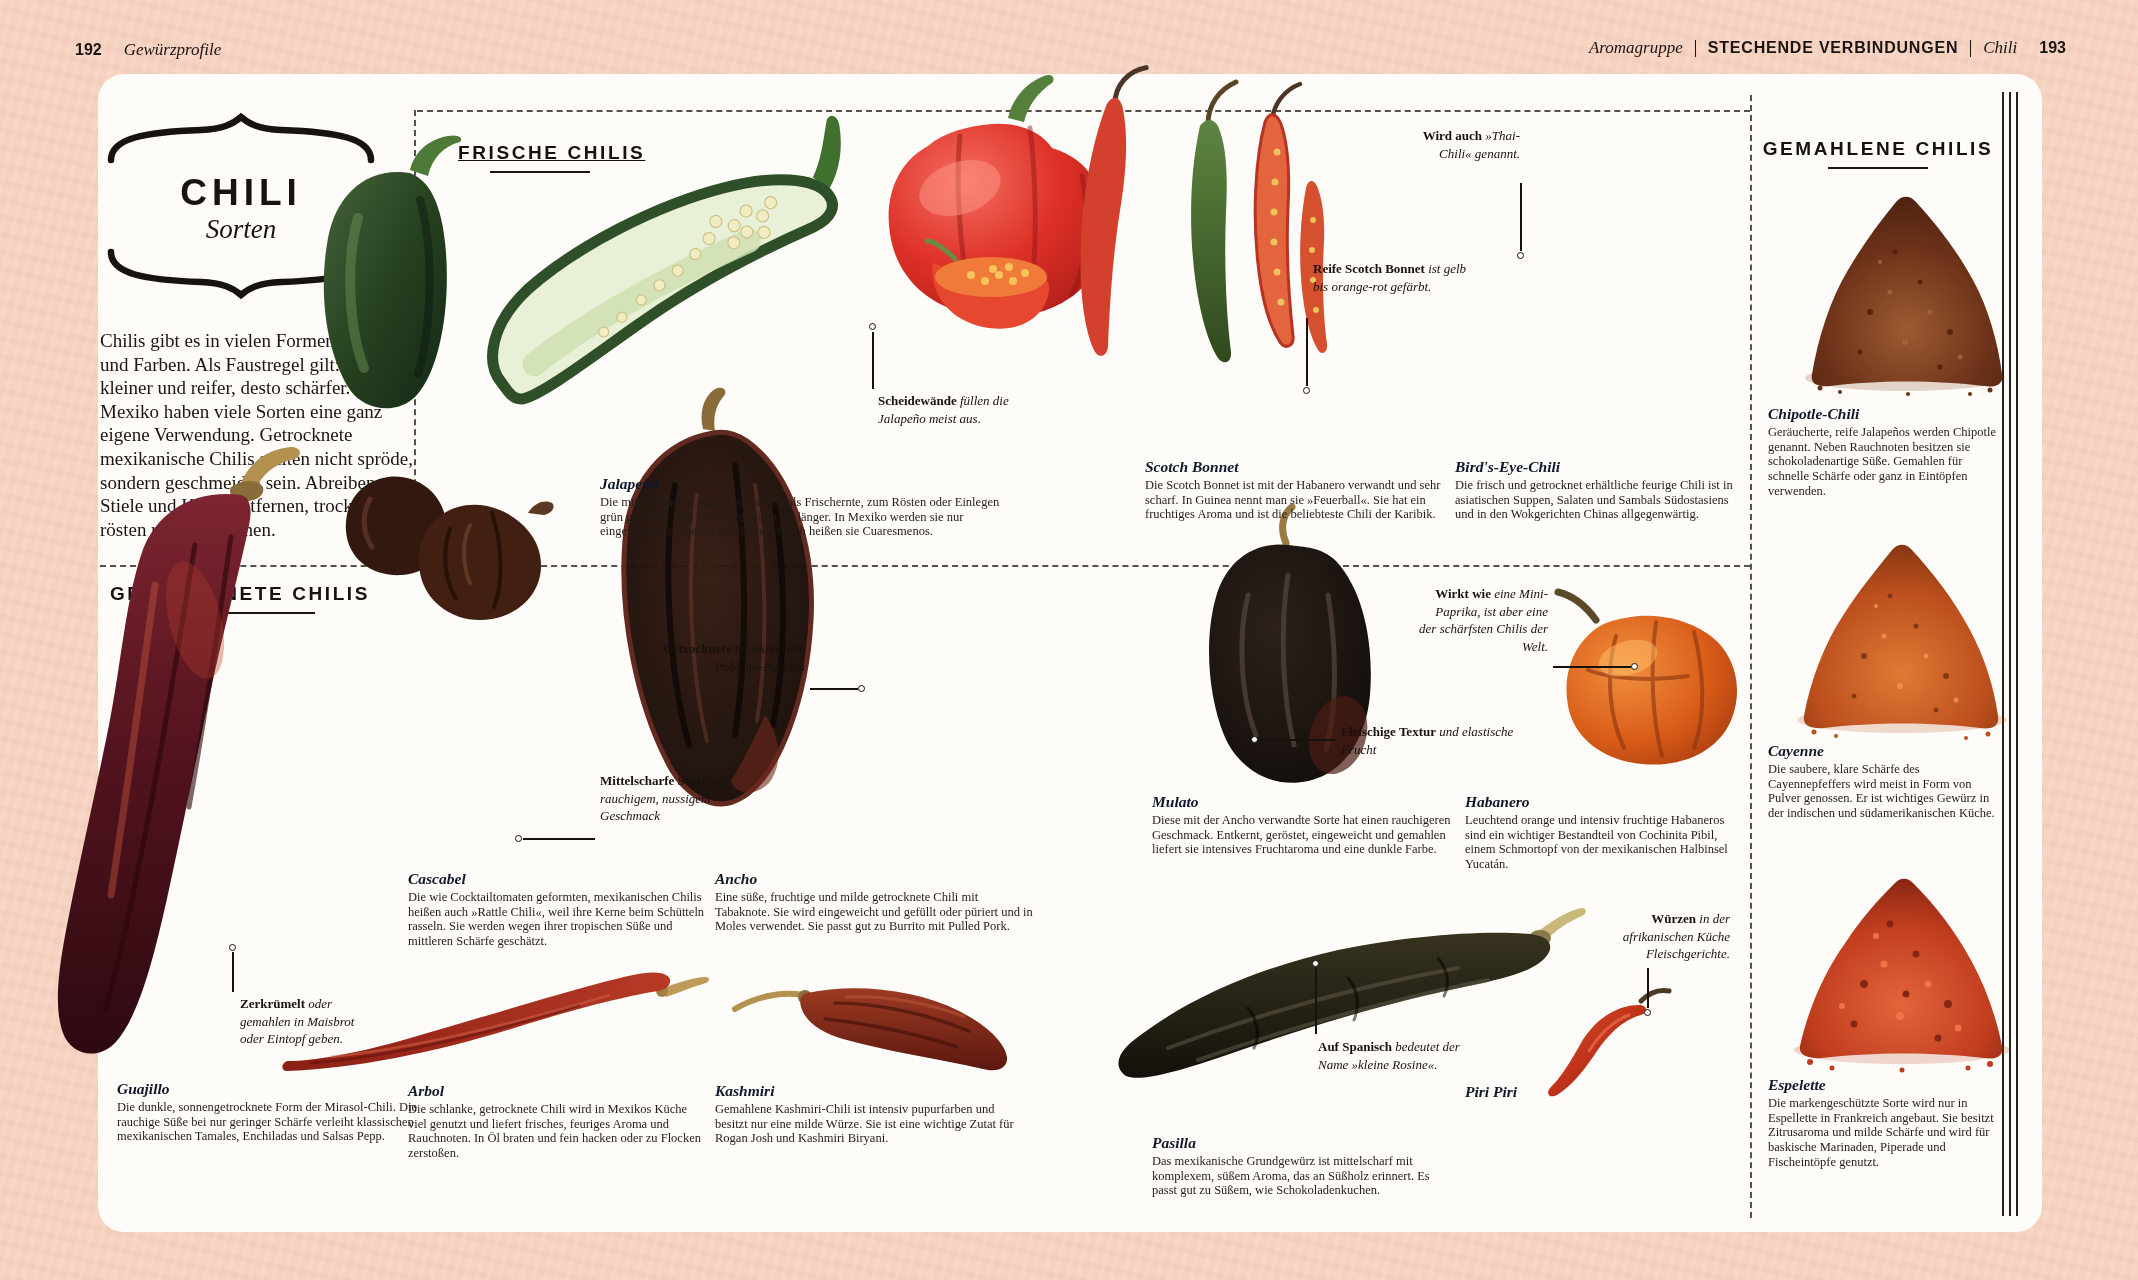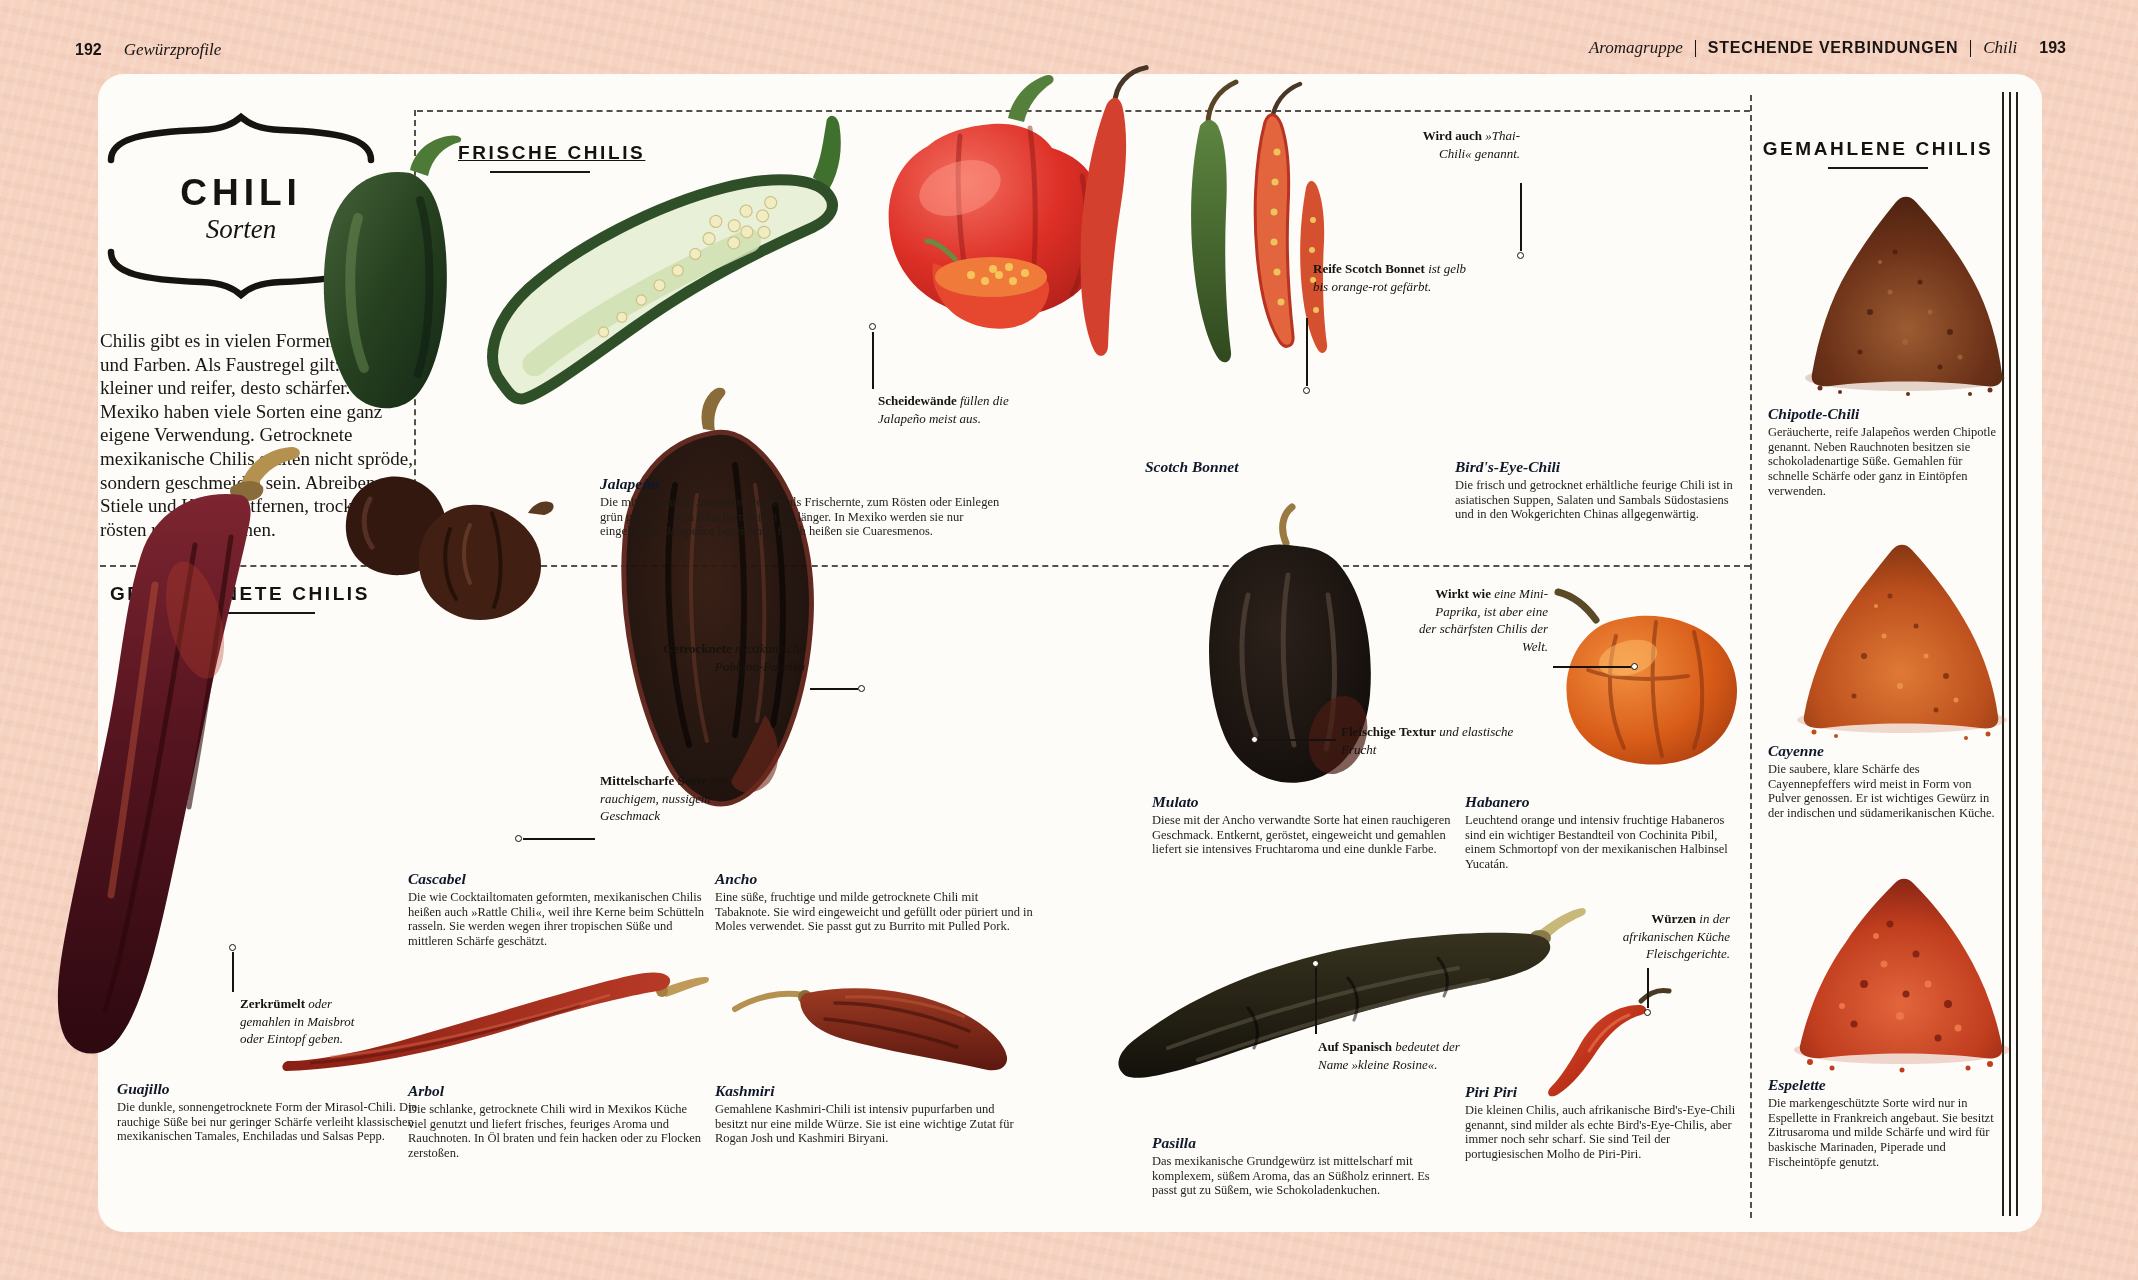--- a/index.html
+++ b/index.html
@@ -432,20 +432,21 @@
       <circle cx="112" cy="252" r="2.5"></circle>
     </g>
 </svg>
 
 <div class="entry" style="left:600px;top:475px;width:400px;">
   <h3>Jalapeño</h3>
   <p>Die mittelscharfen Jalapeños werden als Frischernte, zum Rösten oder Einlegen grün geerntet, zum Räuchern reifen sie länger. In Mexiko werden sie nur eingelegt als Jalapeños bezeichnet, frisch heißen sie Cuaresmenos.</p>
 </div>
 <div class="entry" style="left:1145px;top:458px;width:305px;">
   <h3>Scotch Bonnet</h3>
+  <p>Die Scotch Bonnet ist mit der Habanero verwandt und sehr scharf. In Guinea nennt man sie »Feuerball«. Sie hat ein fruchtiges Aroma und ist die beliebteste Chili der Karibik.</p>
 </div>
 <div class="entry" style="left:1455px;top:458px;width:285px;">
   <h3>Bird's-Eye-Chili</h3>
   <p>Die frisch und getrocknet erhältliche feurige Chili ist in asiatischen Suppen, Salaten und Sambals Südostasiens und in den Wokgerichten Chinas allgegenwärtig.</p>
 </div>
 <div class="entry" style="left:408px;top:870px;width:300px;">
   <h3>Cascabel</h3>
   <p>Die wie Cocktailtomaten geformten, mexikanischen Chilis heißen auch »Rattle Chili«, weil ihre Kerne beim Schütteln rasseln. Sie werden wegen ihrer tropischen Süße und mittleren Schärfe geschätzt.</p>
 </div>
 <div class="entry" style="left:715px;top:870px;width:318px;">
@@ -471,21 +472,20 @@
 <div class="entry" style="left:715px;top:1082px;width:300px;">
   <h3>Kashmiri</h3>
   <p>Gemahlene Kashmiri-Chili ist intensiv pupurfarben und besitzt nur eine milde Würze. Sie ist eine wichtige Zutat für Rogan Josh und Kashmiri Biryani.</p>
 </div>
 <div class="entry" style="left:1152px;top:1134px;width:300px;">
   <h3>Pasilla</h3>
   <p>Das mexikanische Grundgewürz ist mittelscharf mit komplexem, süßem Aroma, das an Süßholz erinnert. Es passt gut zu Süßem, wie Schokoladenkuchen.</p>
 </div>
 <div class="entry" style="left:1465px;top:1083px;width:285px;">
   <h3>Piri Piri</h3>
-  <p>Die kleinen Chilis, auch afrikanische Bird's-Eye-Chili genannt, sind milder als echte Bird's-Eye-Chilis, aber immer noch sehr scharf. Sie sind Teil der portugiesischen Molho de Piri-Piri.</p>
 </div>
 <div class="entry" style="left:1768px;top:405px;width:232px;">
   <h3>Chipotle-Chili</h3>
   <p>Geräucherte, reife Jalapeños werden Chipotle genannt. Neben Rauchnoten besitzen sie schokoladenartige Süße. Gemahlen für schnelle Schärfe oder ganz in Eintöpfen verwenden.</p>
 </div>
 <div class="entry" style="left:1768px;top:742px;width:232px;">
   <h3>Cayenne</h3>
   <p>Die saubere, klare Schärfe des Cayennepfeffers wird meist in Form von Pulver genossen. Er ist wichtiges Gewürz in der indischen und südamerikanischen Küche.</p>
 </div>
 <div class="entry" style="left:1768px;top:1076px;width:232px;">

